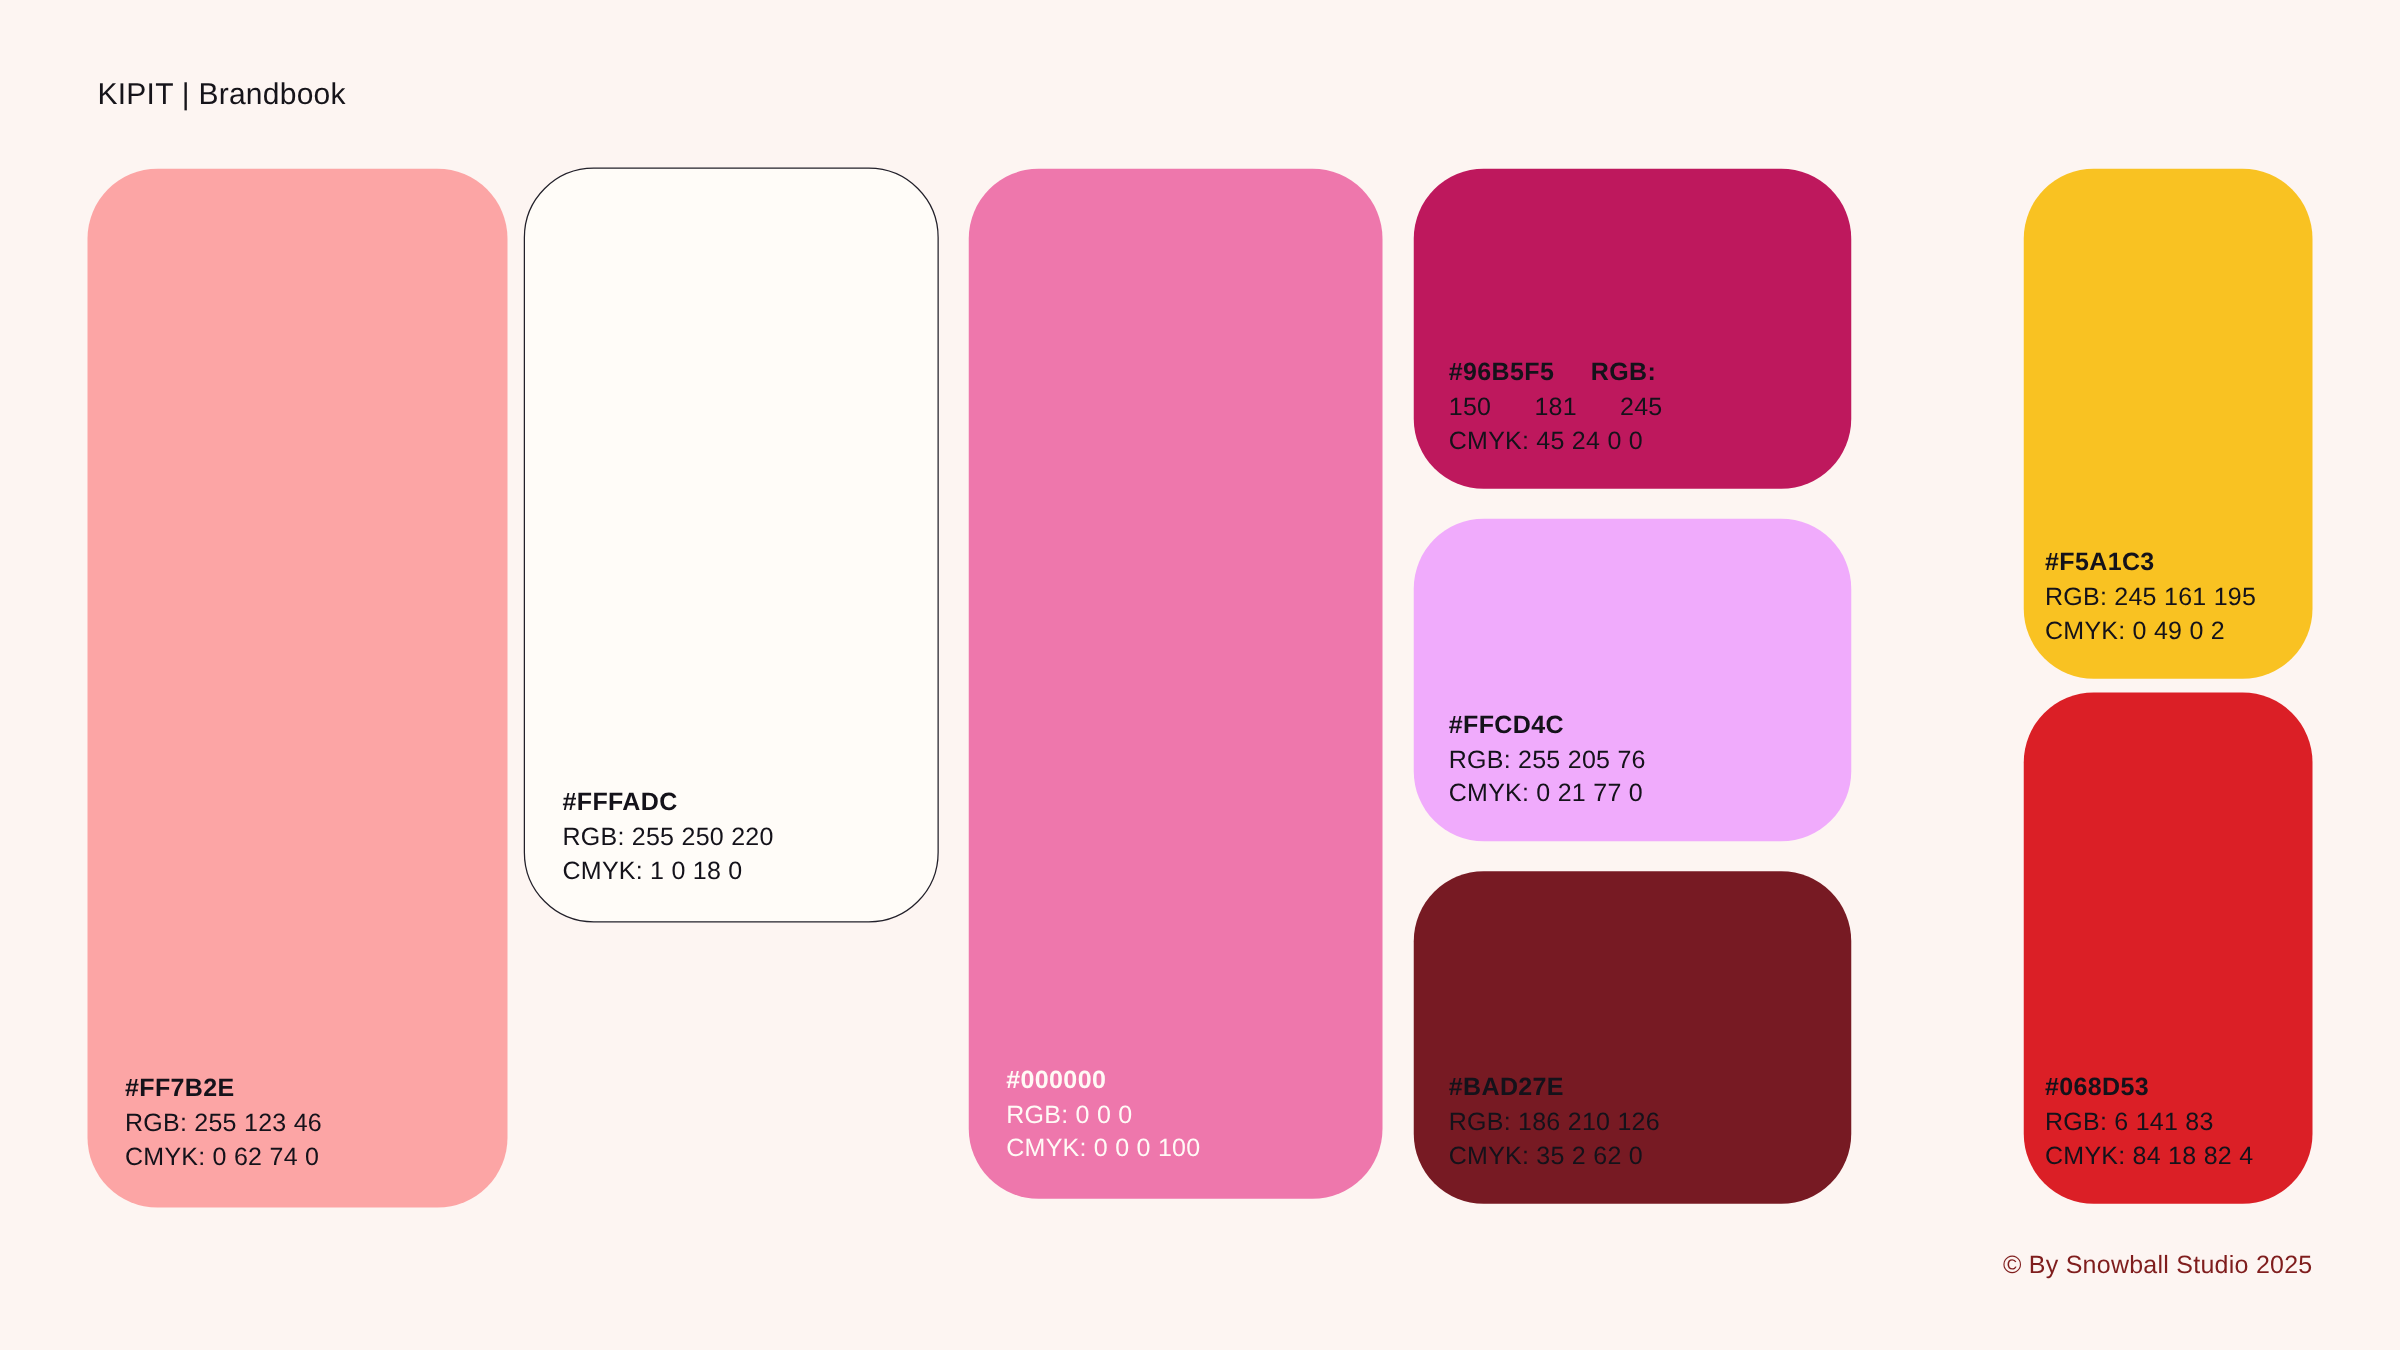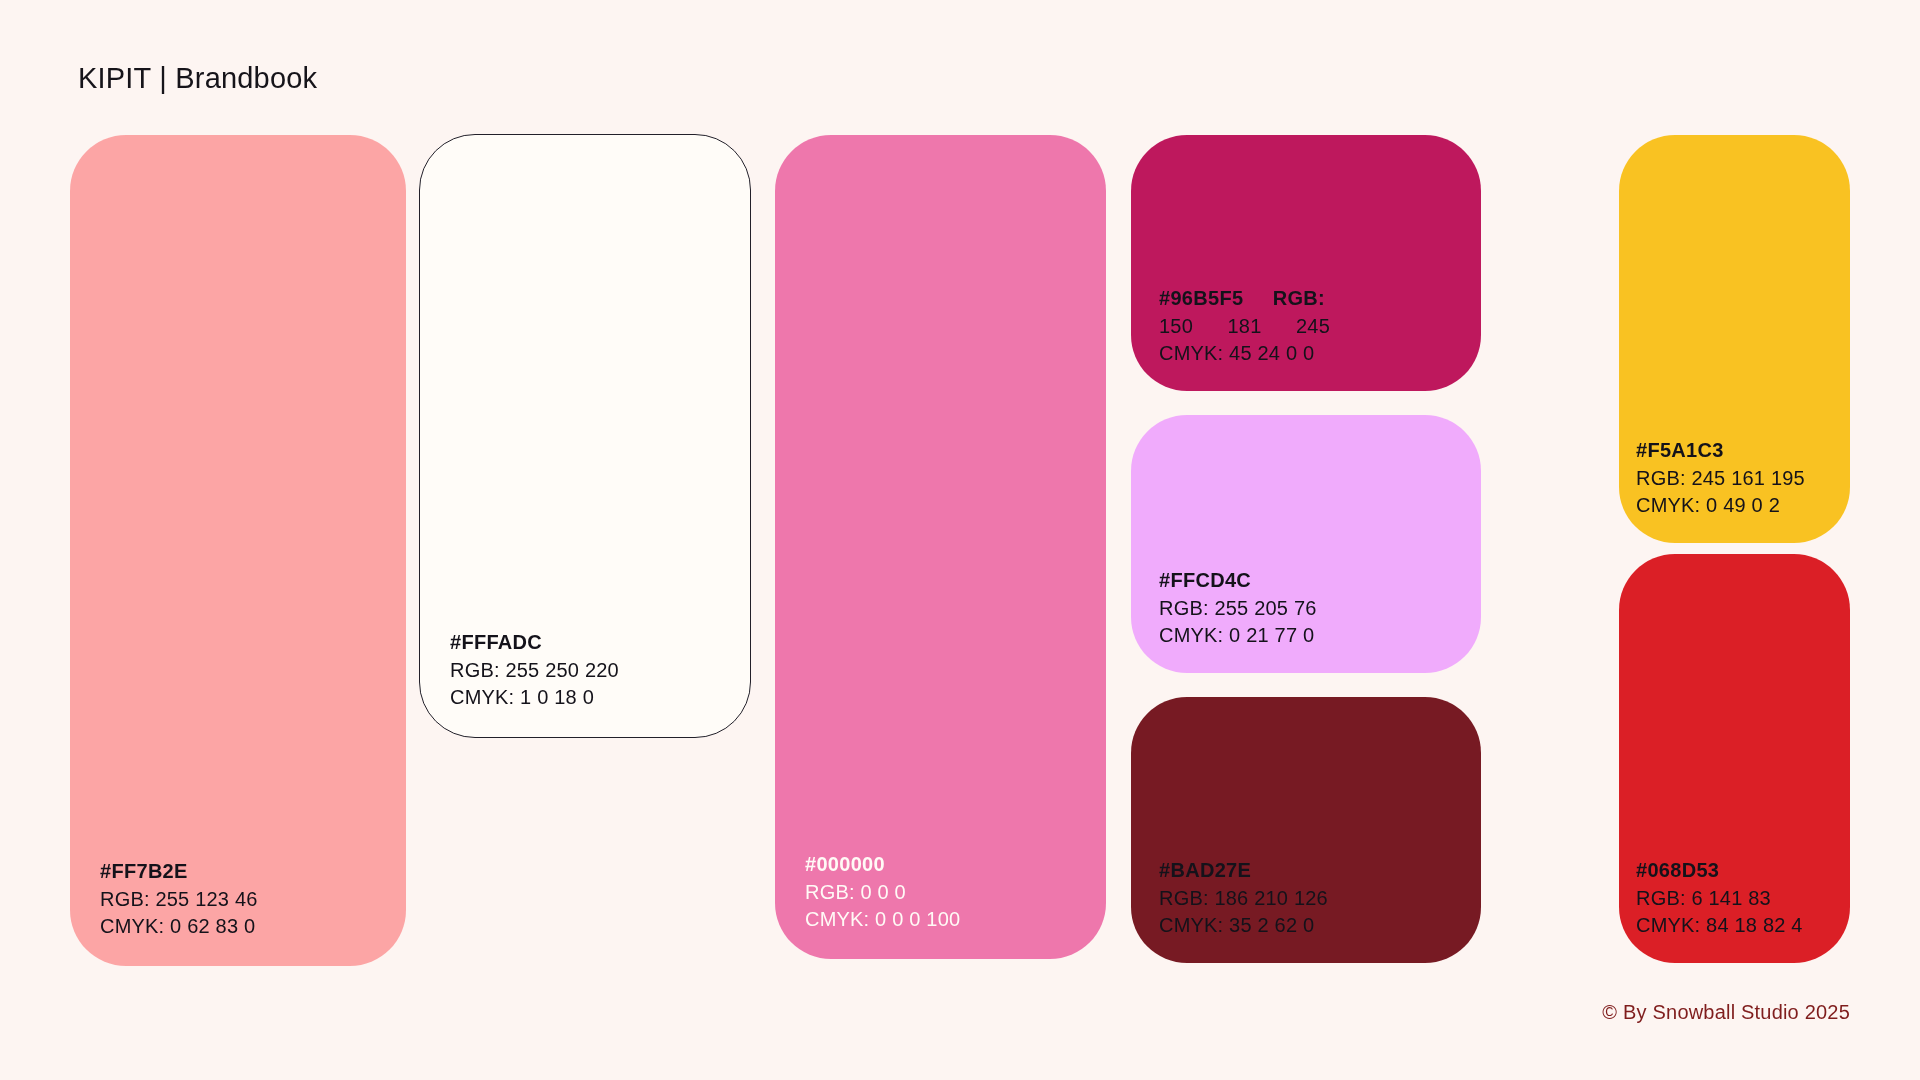--- a/index.html
+++ b/index.html
@@ -15,21 +15,21 @@
     overflow: hidden;
     position: relative;
     -webkit-font-smoothing: antialiased;
   }
 
   
   #brand-header {
     position: absolute;
     left: 78px;
     top: 62px;
-    font-size: 29px;
+    font-size: 24px;
     letter-spacing: 0.2px;
     color: #16141a;
     white-space: nowrap;
   }
 
   
   #palette-board {
     position: absolute;
     left: 0;
     top: 0;
@@ -118,21 +118,21 @@
 <body style="background: rgb(253, 245, 242);">
 
 <div id="brand-header">KIPIT | Brandbook</div>
 
 <div id="palette-board">
 
   <div class="swatch ink-dark" id="swatch-1" style="background: #fca5a5;">
     <div class="swatch-info">
       <div class="swatch-hex">#FF7B2E</div>
       <div class="swatch-rgb">RGB: 255 123 46</div>
-      <div class="swatch-cmyk">CMYK: 0 62 83 0</div>
+      <div class="swatch-cmyk">CMYK: 0 62 74 0</div>
     </div>
   </div>
 
   <div class="swatch ink-dark swatch-outlined" id="swatch-2" style="background: rgb(255, 252, 248);">
     <div class="swatch-info">
       <div class="swatch-hex">#FFFADC</div>
       <div class="swatch-rgb">RGB: 255 250 220</div>
       <div class="swatch-cmyk">CMYK: 1 0 18 0</div>
     </div>
   </div>

